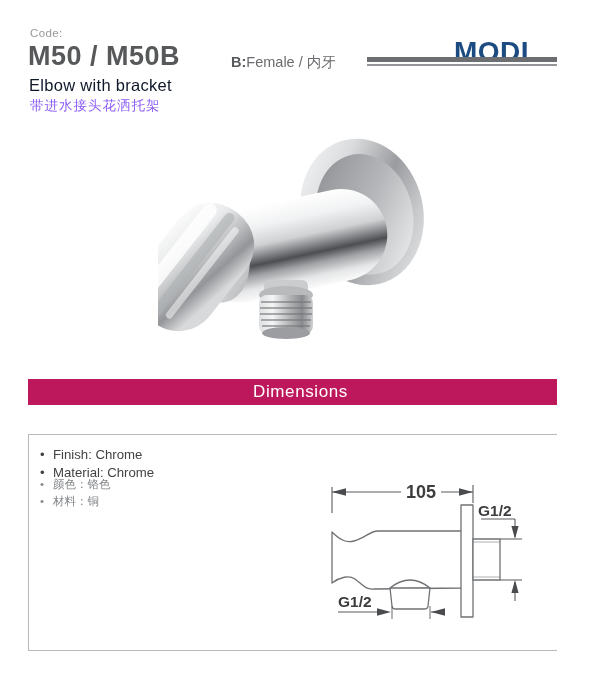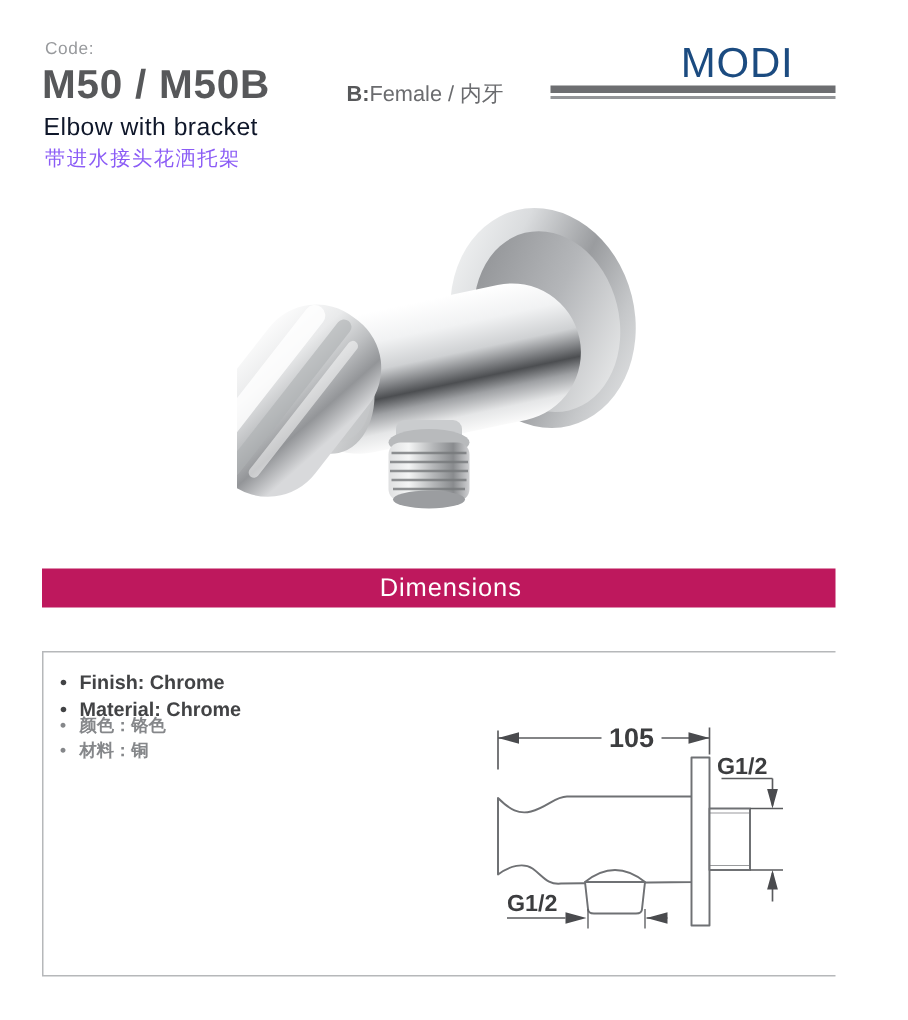--- a/index.html
+++ b/index.html
@@ -8,34 +8,34 @@
 
   
   .code-label{position:absolute;left:30px;top:27px;font-size:11.5px;color:#97999c;letter-spacing:.4px;}
   .model{position:absolute;left:28px;top:41px;font-size:27px;font-weight:bold;color:#57585a;letter-spacing:.5px;}
   .variant{position:absolute;left:187px;top:53px;font-size:14.5px;color:#6b6c6f;margin-left:44px;}
   .variant b{color:#57585a;font-weight:bold;}
   .name-en{position:absolute;left:29px;top:76px;font-size:16.5px;color:#0f172a;letter-spacing:.3px;}
   .name-zh{position:absolute;left:30px;top:97px;font-size:13.5px;color:#8b5cf6;letter-spacing:1px;}
 
   
-  .logo-text{position:absolute;right:28px;top:26px;font-size:28px;font-weight:400;color:#1b4b80;letter-spacing:.5px;}
+  .logo-text{position:absolute;right:28px;top:36px;font-size:28px;font-weight:700;color:#1b4b80;letter-spacing:.5px;}
   .logo-rule-dark{position:absolute;left:367px;top:57px;width:210px;height:5px;background:#6d6e71;}
   .logo-rule-light{position:absolute;left:367px;top:64px;width:210px;height:2px;background:#939598;}
 
   
   .photo{position:absolute;left:158px;top:124px;width:292px;height:244px;}
 
   
   .dim-bar{position:absolute;left:28px;top:379px;width:545px;height:26px;background:#be185d;
            color:#ffffff;font-size:17px;line-height:26px;text-align:center;letter-spacing:.6px;}
   .dim-box{position:absolute;left:28px;top:434px;width:543px;height:215px;border:1px solid #b6b8ba;background:#fff;}
 
   ul.specs{list-style:none;margin:0;padding:0;position:absolute;}
-  ul.specs li{position:relative;padding-left:13px;font-weight:bold;}
+  ul.specs li{position:relative;padding-left:13px;}
   ul.specs li::before{content:"•";position:absolute;left:0;top:0;}
   .specs-en{left:40px;top:446px;font-size:13.2px;color:#424345;line-height:17.5px;}
   .specs-zh{left:40px;top:476px;font-size:11.5px;color:#85878a;line-height:17px;}
 
   .drawing{position:absolute;left:325px;top:473px;width:256px;height:172px;}
   .drawing text{font-family:"Liberation Sans",sans-serif;font-weight:bold;fill:#3c3d3f;}
 </style>
 </head>
 <body>
 

